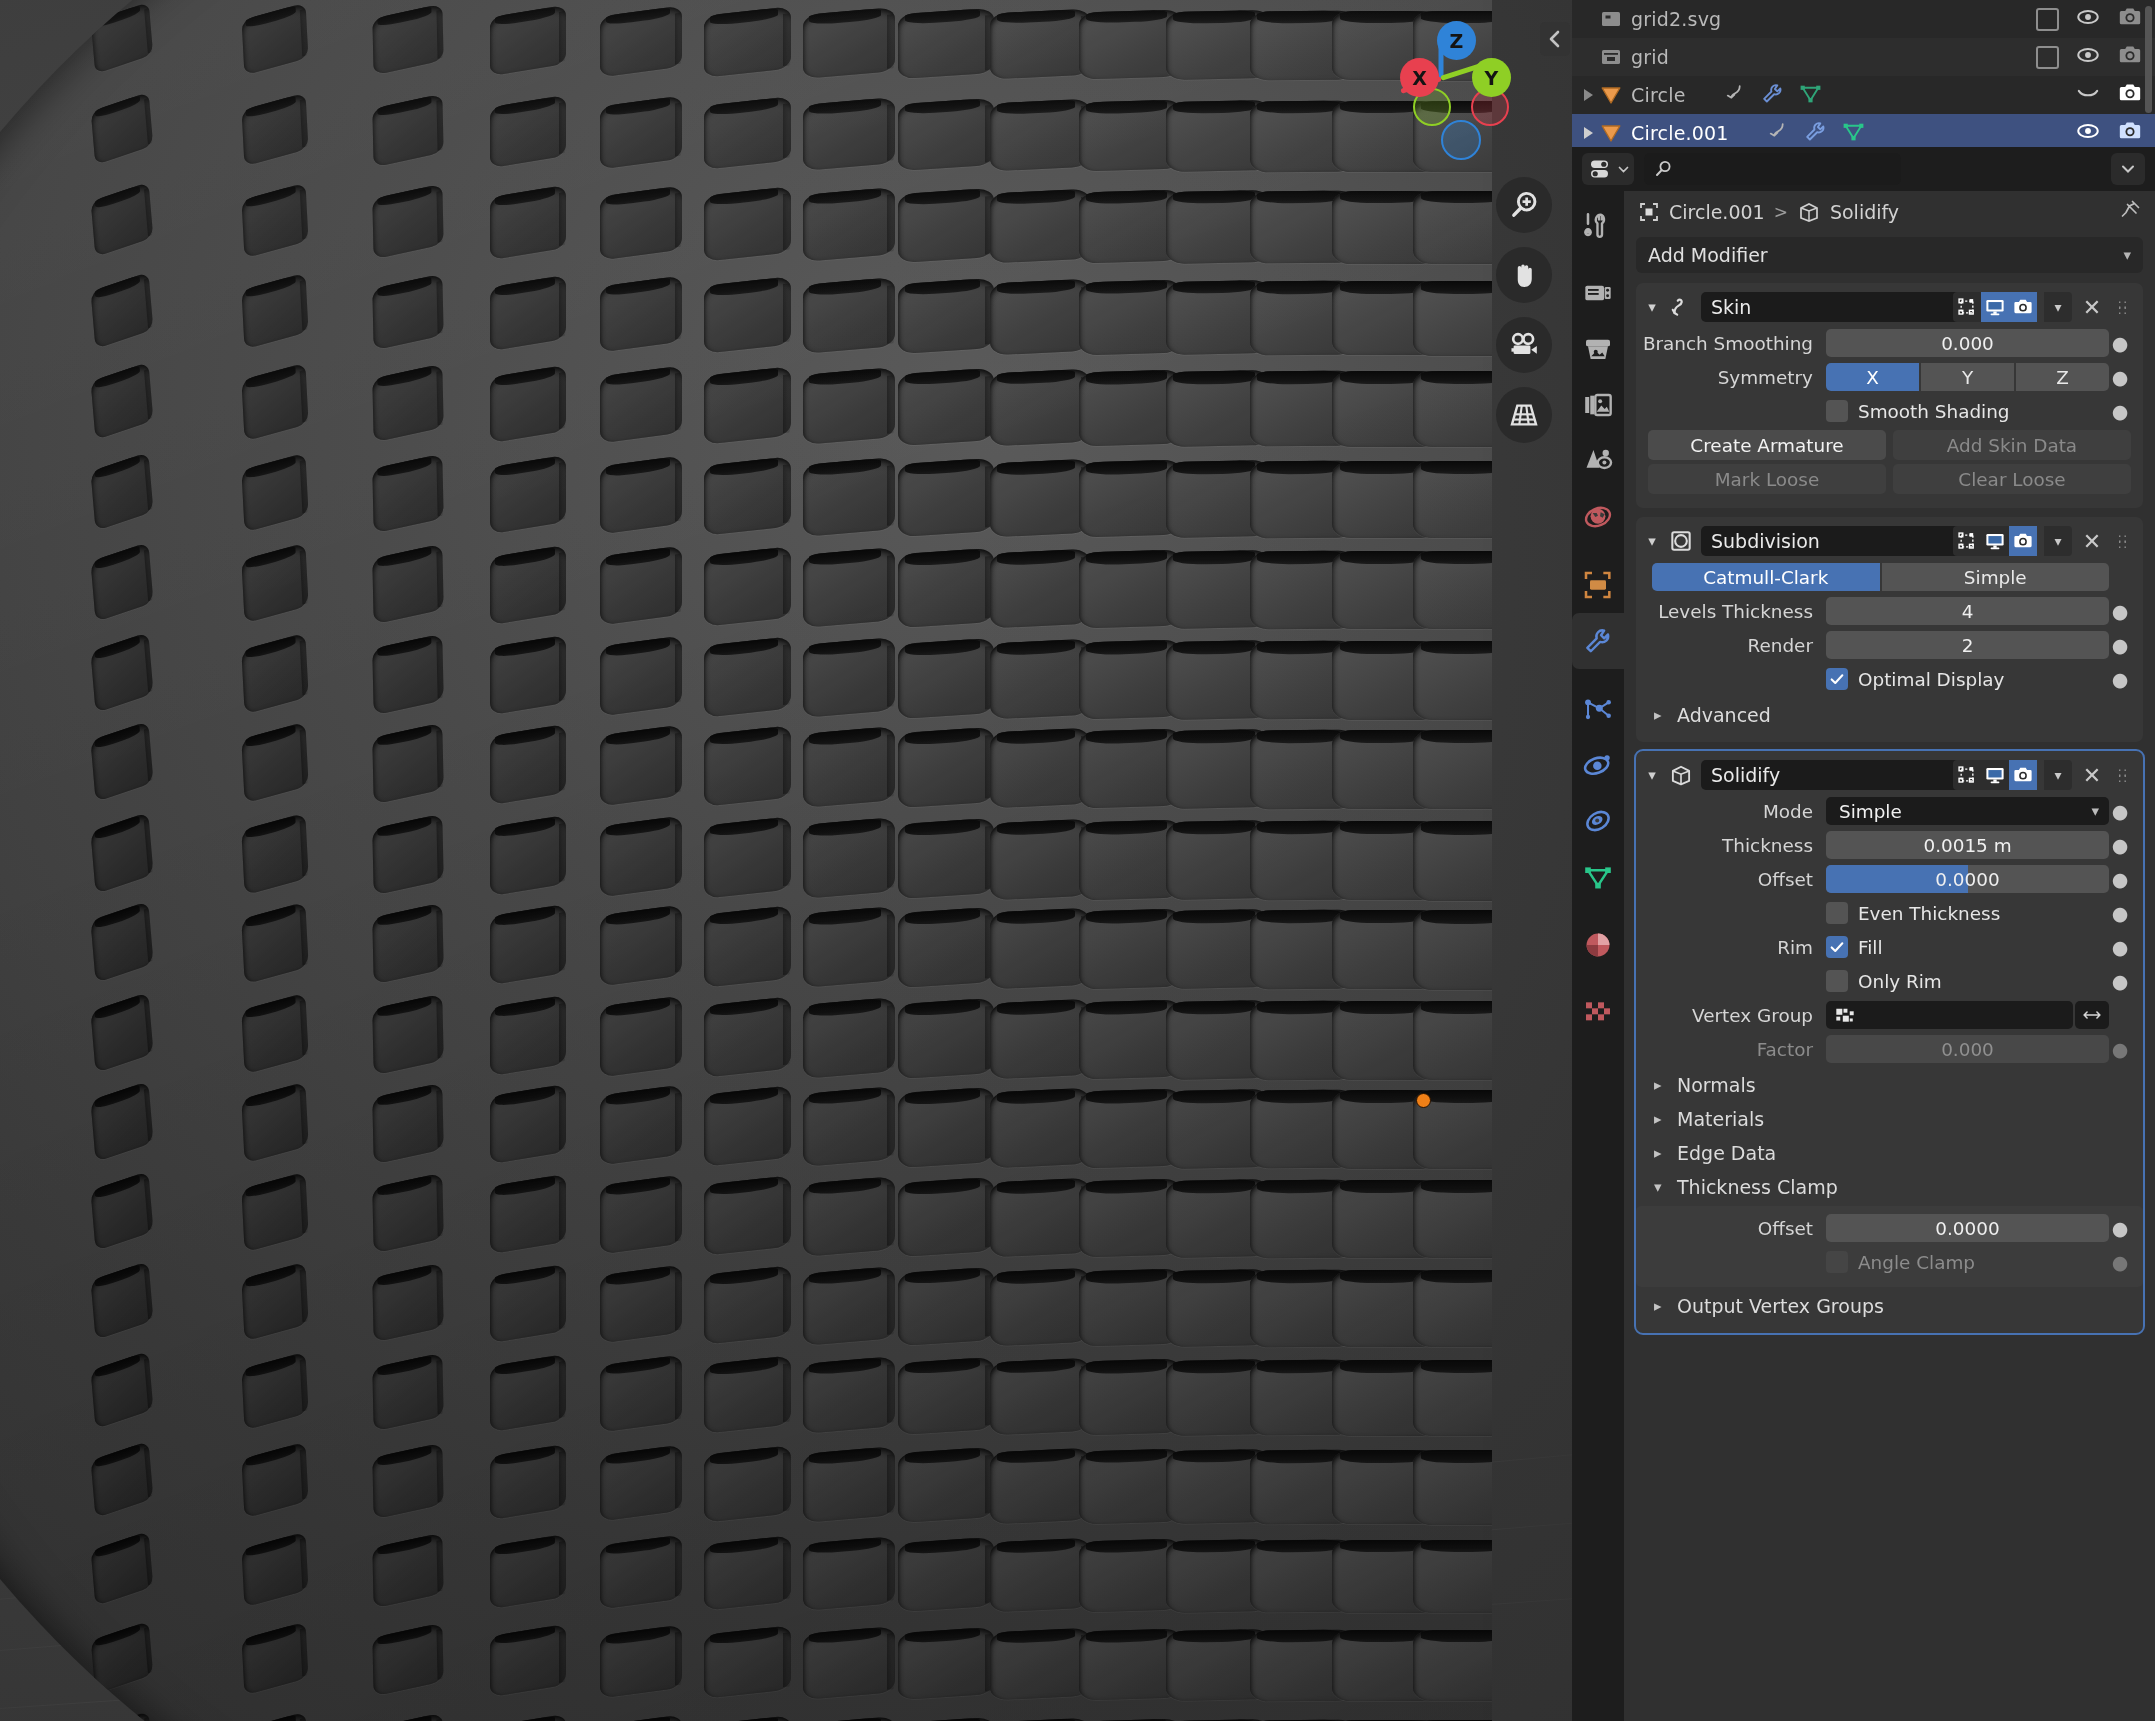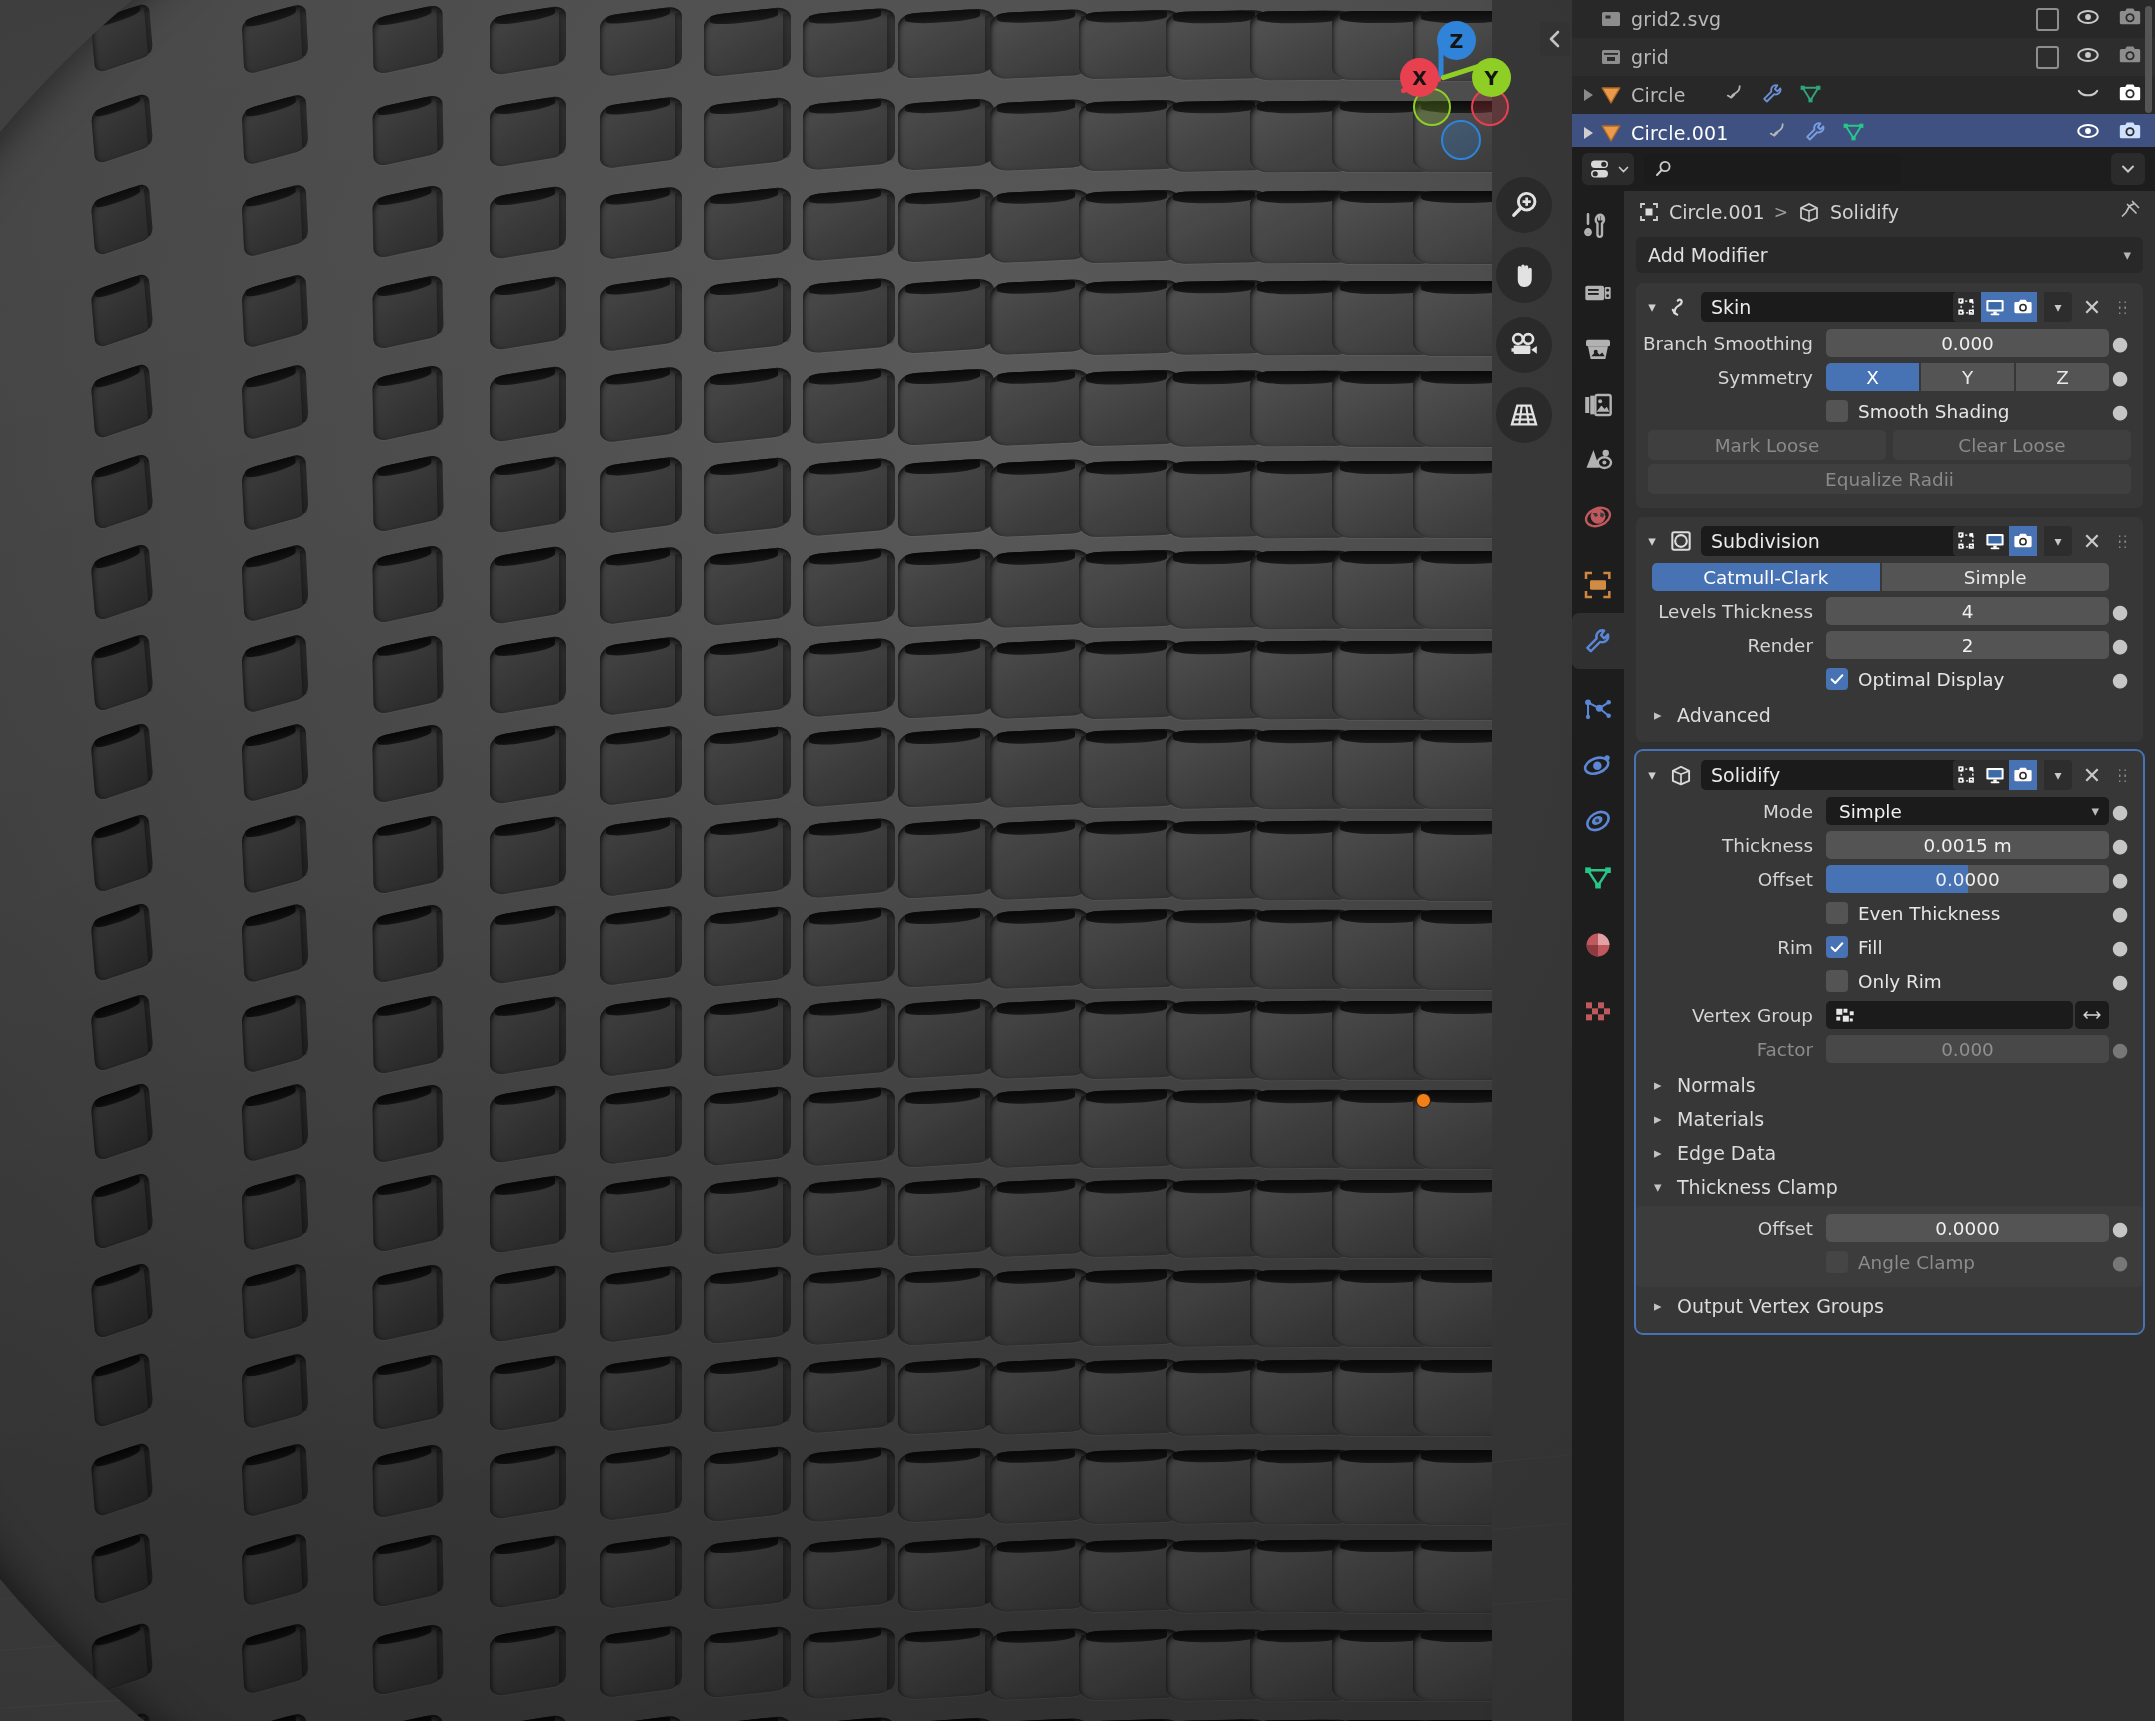--- a/index.html
+++ b/index.html
@@ -881,25 +881,26 @@
               </span>
               <span class="pdot ">●</span>
             </div>
             <div class="pcheckrow">
       <span class="spacer"></span>
       <span class="cbox  "></span>
       <span class="ctext ">Smooth Shading</span>
       <span class="pdot ">●</span>
             </div>
             <div class="btnrow">
+              <span class="pbtn ">Create Armature</span>
+              <span class="pbtn dim">Add Skin Data</span>
+            </div>
+            <div class="btnrow">
               <span class="pbtn dim">Mark Loose</span>
               <span class="pbtn dim">Clear Loose</span>
-            </div>
-            <div class="btnrow">
-              <span class="pbtn dim">Equalize Radii</span>
             </div>
           </div>
           <div class="modpanel">
             <div class="modhead">
     <span class="mh-exp">▾</span>
     <span class="mh-icon">
                 <svg width="26" height="26" viewBox="0 0 24 24">
                   <rect x="4" y="4" width="16" height="16" rx="1.6" fill="none" stroke="#dcdcdc" stroke-width="1.9"></rect>
                   <circle cx="12" cy="12" r="5.4" fill="none" stroke="#dcdcdc" stroke-width="1.9"></circle>
                 </svg>

